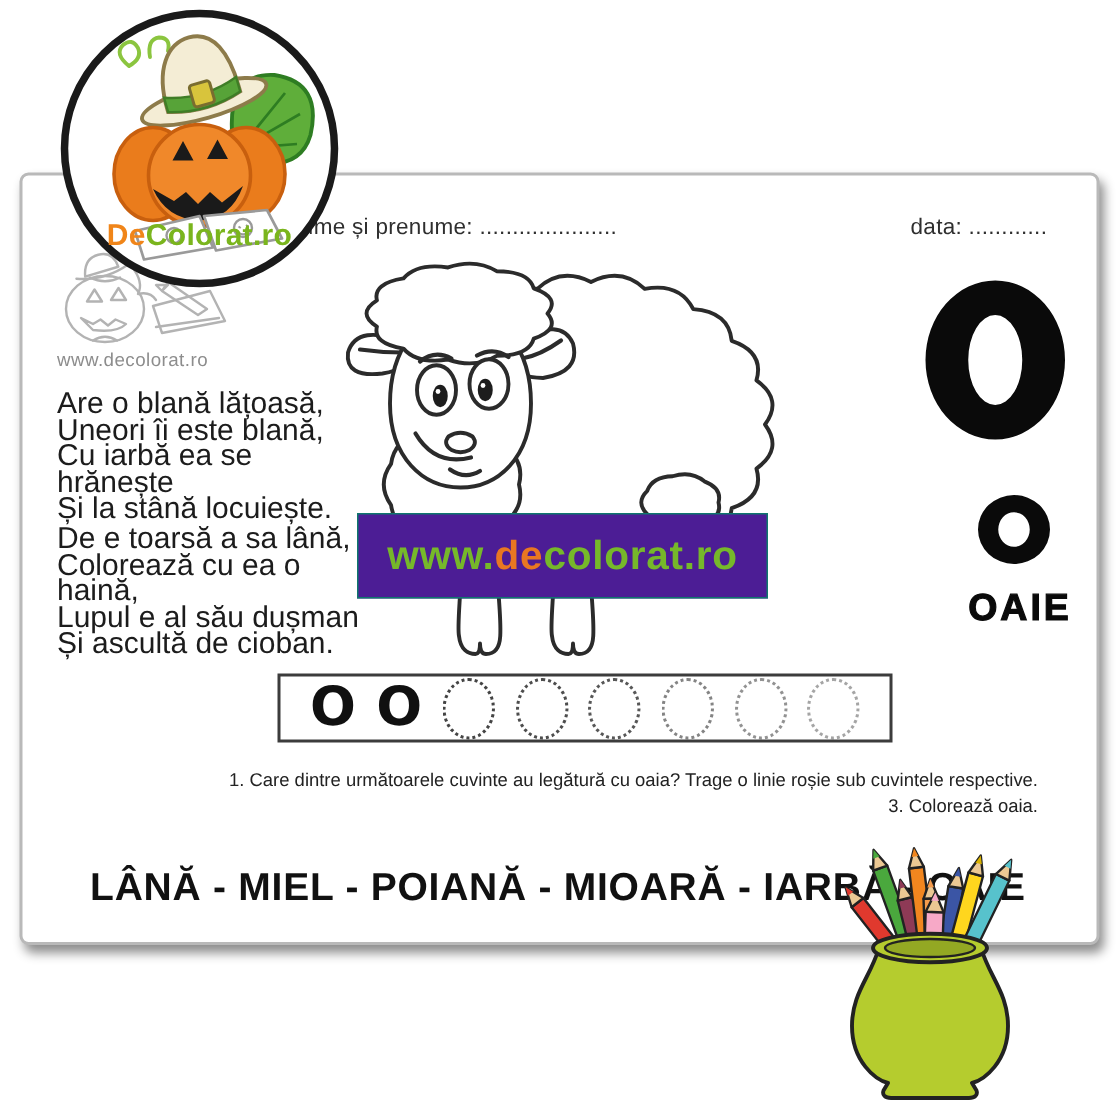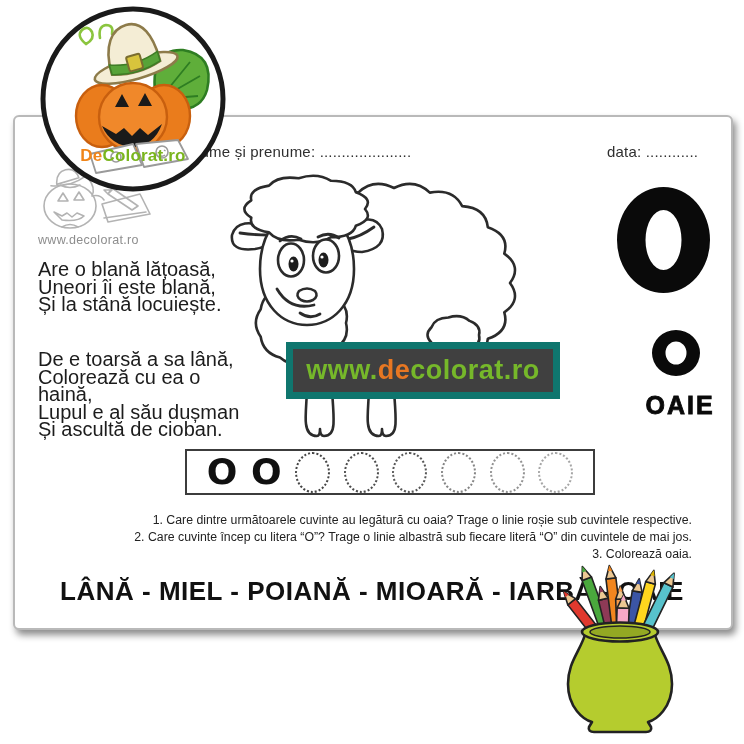--- a/index.html
+++ b/index.html
@@ -9,39 +9,39 @@
   #page{left:13px;top:115px;width:716px;height:511px;background:#fff;
     border:2px solid #b9b9b9;border-radius:6px;
     box-shadow:3px 5px 7px rgba(0,0,0,.45);z-index:1;}
   
   .hdr-field{top:143px;font-size:15px;color:#2f2f2f;letter-spacing:.2px;z-index:2;}
   #name-field{left:192px;}
   #date-field{left:607px;}
   
   #logo-wrap{left:38px;top:4px;width:190px;height:190px;z-index:6;}
   #brand-text{left:38px;top:146px;width:190px;text-align:center;z-index:7;
-    font-size:17px;font-weight:bold;letter-spacing:.2px;}
+    font-size:20px;font-weight:bold;letter-spacing:.2px;}
   .brand-de{color:#f08519;}
   .brand-rest{color:#7ab51d;}
   
   #sketch-wrap{left:28px;top:168px;width:145px;height:64px;z-index:2;}
   #sketch-label{left:38px;top:233px;font-size:12.5px;color:#8d8d8d;letter-spacing:.3px;z-index:2;}
   
   .poem{left:38px;width:210px;font-size:20px;line-height:17.5px;color:#1c1c1c;z-index:2;}
   #stanza1{top:261px;}
   #stanza2{top:351px;}
   
   #sheep-wrap{left:222px;top:165px;width:300px;height:290px;z-index:2;}
   .ink{fill:#ffffff;stroke:#2b2b2b;stroke-width:2.6;stroke-linejoin:round;stroke-linecap:round;}
   .ink-line{fill:none;stroke:#2b2b2b;stroke-width:2.8;stroke-linecap:round;}
   
-  #banner{left:238px;top:342px;width:274px;height:57px;background:#404040;
-    border:7px solid #0f766e;box-sizing:border-box;z-index:3;
+  #banner{left:238px;top:342px;width:274px;height:57px;background:#4c1d95;
+    border:1px solid #0f766e;box-sizing:border-box;z-index:3;
     display:flex;align-items:center;justify-content:center;
-    font-size:27px;font-weight:bold;letter-spacing:.5px;margin-left:48px;}
+    font-size:27px;font-weight:bold;letter-spacing:.5px;}
   .wm-green{color:#76b82a;}
   .wm-orange{color:#e87722;}
   
   #letters-wrap{left:600px;top:175px;width:140px;height:245px;z-index:2;}
   #word-oaie{left:610px;top:391px;width:140px;text-align:center;z-index:2;
     font-size:25px;font-weight:800;letter-spacing:2px;color:#0a0a0a;
     -webkit-text-stroke:.8px #0a0a0a;}
   
   #trace-box{left:185px;top:449px;width:410px;height:46px;border:2px solid #3c3c3c;
     box-sizing:border-box;z-index:2;display:flex;align-items:center;
@@ -65,20 +65,21 @@
 <body>
 
 <div id="page" class="abs"></div>
 
 <div id="name-field" class="abs hdr-field">nume și prenume: .....................</div>
 <div id="date-field" class="abs hdr-field">data: ............</div>
 
 <div id="stanza1" class="abs poem">
   <div>Are o blană lățoasă,</div>
   <div>Uneori îi este blană,</div>
+  <div>Cu iarbă ea se hrănește</div>
   <div>Și la stână locuiește.</div>
 </div>
 <div id="stanza2" class="abs poem">
   <div>De e toarsă a sa lână,</div>
   <div>Colorează cu ea o haină,</div>
   <div>Lupul e al său dușman</div>
   <div>Și ascultă de cioban.</div>
 </div>
 
 <svg id="sheep-wrap" class="abs" viewBox="0 0 300 290">
@@ -129,21 +130,20 @@
   <span class="trace-dot d1"></span>
   <span class="trace-dot d2"></span>
   <span class="trace-dot d3"></span>
   <span class="trace-dot d4"></span>
   <span class="trace-dot d5"></span>
   <span class="trace-dot d6"></span>
 </div>
 
 <div id="instructions" class="abs">
   <div>1. Care dintre următoarele cuvinte au legătură cu oaia? Trage o linie roșie sub cuvintele respective.</div>
-  <div>2. Care cuvinte încep cu litera “O”? Trage o linie albastră sub fiecare literă “O” din cuvintele de mai jos.</div>
   <div>3. Colorează oaia.</div>
 </div>
 
 <div id="word-list" class="abs">LÂNĂ - MIEL - POIANĂ - MIOARĂ - IARBĂ - OAIE</div>
 
 <svg id="logo-wrap" class="abs" viewBox="0 0 190 190">
   <circle cx="95" cy="95" r="90" fill="#ffffff" stroke="#1a1a1a" stroke-width="5"></circle>
 
   <path d="M48,40 q-10,-8 -4,-14 q6,-5 10,2 q3,7 -6,12 M62,34 q-2,-12 6,-13 q8,0 6,9" fill="none" stroke="#8bc53f" stroke-width="2.6" stroke-linecap="round"></path>
 

